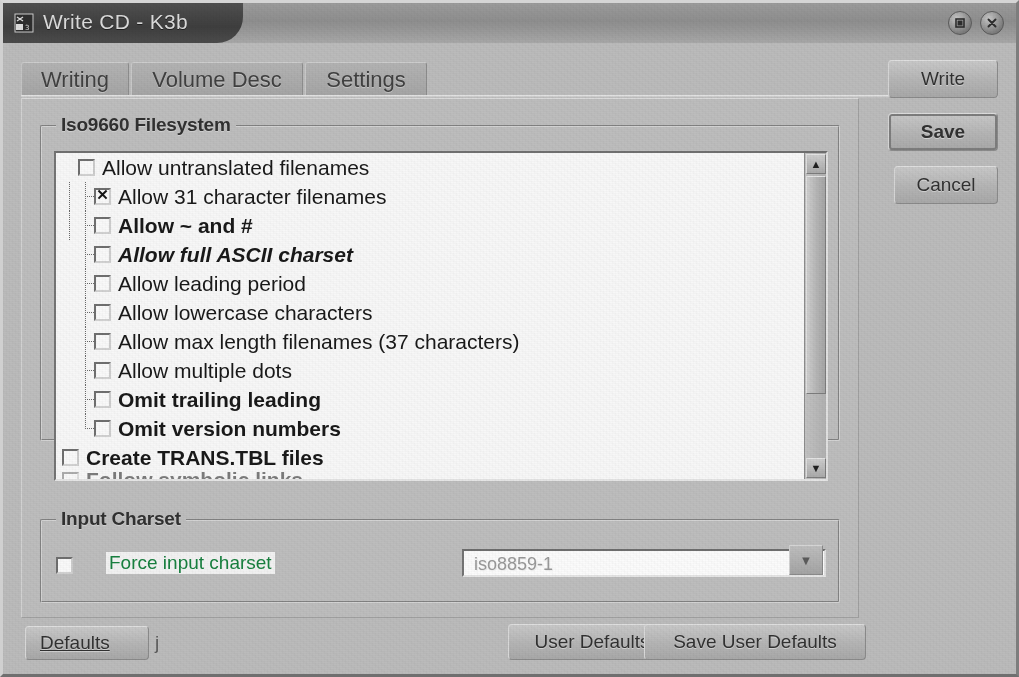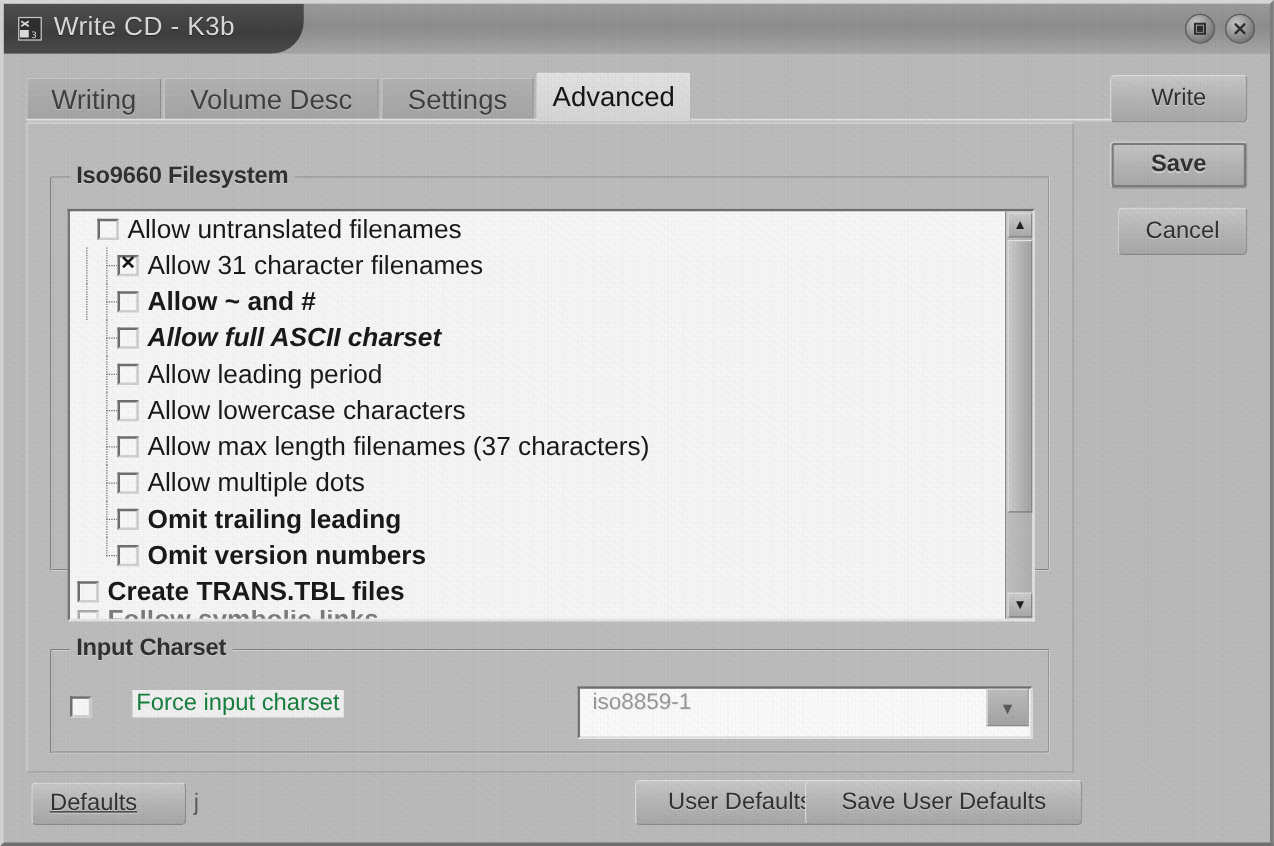--- a/index.html
+++ b/index.html
@@ -139,21 +139,21 @@
   }
   .group > .legend {
     position: absolute; top: -13px; left: 14px;
     background: #bfbfbf;
     padding: 0 5px;
     font-size: 19px; color: #2f2f2f; font-weight: bold;
     letter-spacing: -.2px;
     white-space: nowrap;
     text-shadow: 0 1px 0 rgba(255,255,255,.35);
   }
-  #grp-iso { left: 18px; top: 42px; width: 800px; height: 316px; }
+  #grp-iso { left: 18px; top: 26px; width: 800px; height: 316px; }
   #grp-charset { left: 18px; top: 420px; width: 800px; height: 84px; }
 
   
   #listbox {
     position: absolute; left: 12px; top: 24px;
     width: 774px; height: 330px;
     background: #fbfbfb;
     border: 2px solid #8f8f8f;
     border-top-color: #6f6f6f; border-left-color: #757575;
     border-right-color: #e3e3e3; border-bottom-color: #e8e8e8;
@@ -248,26 +248,26 @@
   }
   #force-charset-label {
     position: absolute; left: 50px; top: 3px;
     font-size: 19px; color: #15803d;
     background: #f5f5f5;
     padding: 0 3px;
     white-space: nowrap;
   }
   #charset-combo {
     position: absolute; right: 0; top: 0;
-    width: 364px; height: 42px;
+    width: 364px; height: 28px;
     background: #ffffff;
     border: 2px solid #8d8d8d;
     border-top-color: #6d6d6d; border-left-color: #747474;
     border-right-color: #e4e4e4; border-bottom-color: #e8e8e8;
-    display: flex; align-items: flex-start;
+    display: flex; align-items: flex-end;
   }
   #charset-value {
     flex: 1; padding-left: 10px;
     font-size: 18px; color: #9a9a9a;
     text-shadow: 1px 1px 0 #f2f2f2;
     white-space: nowrap; overflow: hidden;
   }
   #charset-arrow {
     flex: none; width: 34px; height: 30px; margin-right: 1px;
     background: linear-gradient(180deg,#c0c0c0,#a5a5a5);
@@ -322,21 +322,20 @@
       <svg width="12" height="12" viewBox="0 0 12 12">
         <path d="M2.5 2.5 L9.5 9.5 M9.5 2.5 L2.5 9.5" stroke="#2a2a2a" stroke-width="1.9" stroke-linecap="round"></path>
       </svg>
     </div>
   </div>
 
   <div id="tabstrip">
     <div class="tab" style="left:0px;   width:108px;">Writing</div>
     <div class="tab" style="left:110px; width:172px;">Volume Desc</div>
     <div class="tab" style="left:284px; width:122px;">Settings</div>
-    <div class="tab active" style="left:408px; width:124px;">Advanced</div>
   </div>
   <div id="tab-underline"></div>
 
   <div class="btn" id="btn-write">Write</div>
   <div class="btn default-focus" id="btn-save">Save</div>
   <div class="btn" id="btn-cancel">Cancel</div>
 
   <div id="panel">
 
     <div class="group" id="grp-iso">

